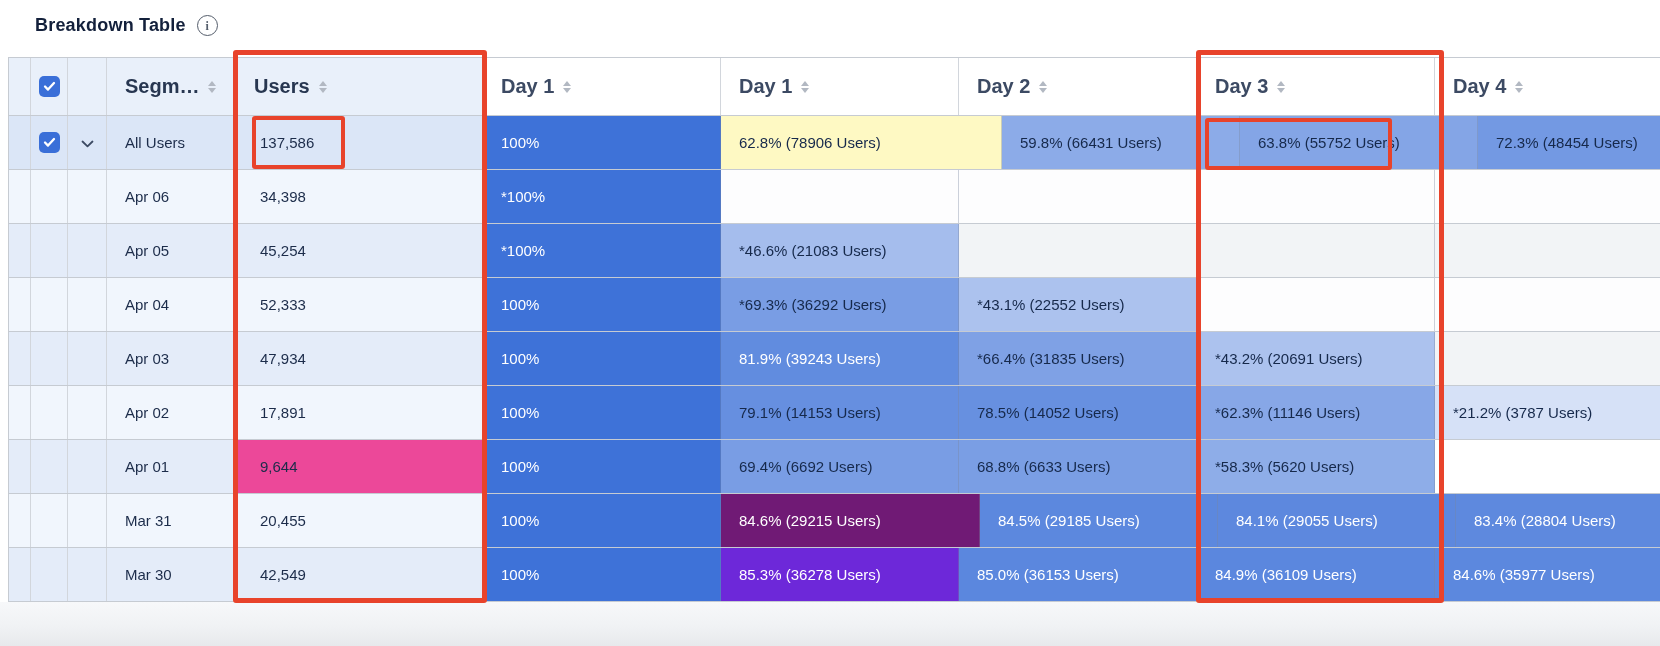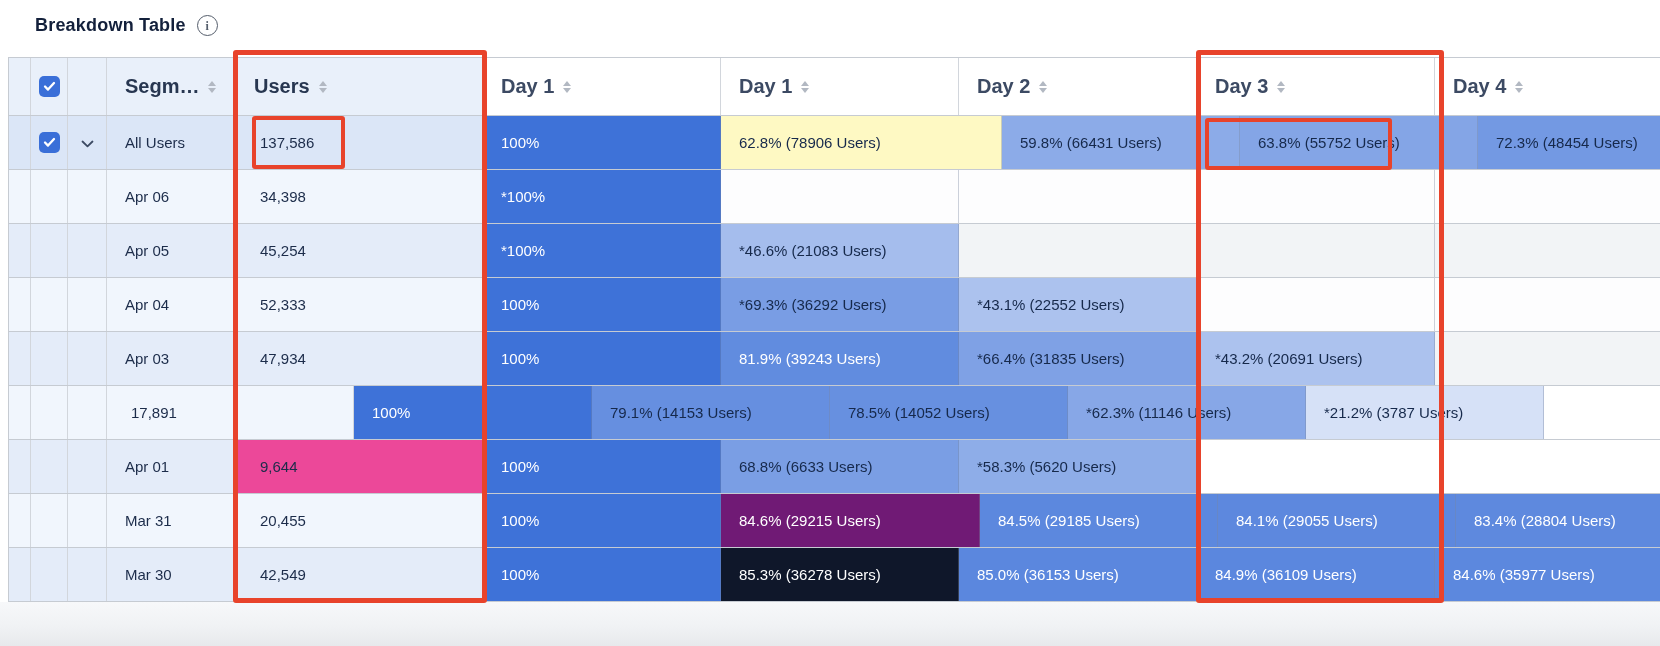--- a/index.html
+++ b/index.html
@@ -180,34 +180,36 @@
       <div class="cell day-cell" style="width: 238px; background: rgb(62, 114, 216); color: rgb(255, 255, 255);">100%</div>
       <div class="cell day-cell" style="width: 238px; background: rgb(97, 140, 223); color: rgb(255, 255, 255);">81.9% (39243 Users)</div>
       <div class="cell day-cell" style="width: 238px; background: rgb(127, 161, 229); color: rgb(22, 41, 75);">*66.4% (31835 Users)</div>
       <div class="cell day-cell" style="width: 238px; background: rgb(172, 194, 238); color: rgb(22, 41, 75);">*43.2% (20691 Users)</div>
       <div class="cell day-cell" style="width: 238px; background: rgb(242, 244, 246);"></div>
     </div>
     <div class="row">
       <div class="cell" style="width: 22px; background: rgb(241, 246, 253);"></div>
       <div class="cell center" style="width: 37px; background: rgb(241, 246, 253);"></div>
       <div class="cell center chev" style="width: 39px; background: rgb(241, 246, 253);"></div>
+      <div class="cell" style="width: 129px; background: rgb(241, 246, 253);">Apr 02</div>
       <div class="cell" style="width: 247px; background: rgb(241, 246, 253); padding-left: 24px;">17,891</div>
       <div class="cell day-cell" style="width: 238px; background: rgb(62, 114, 216); color: rgb(255, 255, 255);">100%</div>
       <div class="cell day-cell" style="width: 238px; background: rgb(102, 143, 224); color: rgb(22, 41, 75);">79.1% (14153 Users)</div>
       <div class="cell day-cell" style="width: 238px; background: rgb(103, 144, 224); color: rgb(22, 41, 75);">78.5% (14052 Users)</div>
       <div class="cell day-cell" style="width: 238px; background: rgb(135, 167, 231); color: rgb(22, 41, 75);">*62.3% (11146 Users)</div>
       <div class="cell day-cell" style="width: 238px; background: rgb(214, 225, 247); color: rgb(22, 41, 75);">*21.2% (3787 Users)</div>
     </div>
     <div class="row">
       <div class="cell" style="width: 22px; background: rgb(228, 236, 249);"></div>
       <div class="cell center" style="width: 37px; background: rgb(228, 236, 249);"></div>
       <div class="cell center chev" style="width: 39px; background: rgb(228, 236, 249);"></div>
       <div class="cell" style="width: 129px; background: rgb(228, 236, 249);">Apr 01</div>
       <div class="cell" style="width: 247px; background: #ec4899; padding-left: 24px;">9,644</div>
       <div class="cell day-cell" style="width: 238px; background: rgb(62, 114, 216); color: rgb(255, 255, 255);">100%</div>
+      <div class="cell day-cell" style="width: 238px; background: rgb(121, 157, 228); color: rgb(22, 41, 75);">69.4% (6692 Users)</div>
       <div class="cell day-cell" style="width: 238px; background: rgb(122, 158, 228); color: rgb(22, 41, 75);">68.8% (6633 Users)</div>
       <div class="cell day-cell" style="width: 238px; background: rgb(142, 173, 232); color: rgb(22, 41, 75);">*58.3% (5620 Users)</div>
     </div>
     <div class="row">
       <div class="cell" style="width: 22px; background: rgb(241, 246, 253);"></div>
       <div class="cell center" style="width: 37px; background: rgb(241, 246, 253);"></div>
       <div class="cell center chev" style="width: 39px; background: rgb(241, 246, 253);"></div>
       <div class="cell" style="width: 129px; background: rgb(241, 246, 253);">Mar 31</div>
       <div class="cell" style="width: 247px; background: rgb(241, 246, 253); padding-left: 24px;">20,455</div>
       <div class="cell day-cell" style="width: 238px; background: rgb(62, 114, 216); color: rgb(255, 255, 255);">100%</div>
@@ -216,21 +218,21 @@
       <div class="cell day-cell" style="width: 238px; background: rgb(93, 136, 222); color: rgb(255, 255, 255);">84.1% (29055 Users)</div>
       <div class="cell day-cell" style="width: 238px; background: rgb(94, 137, 222); color: rgb(255, 255, 255);">83.4% (28804 Users)</div>
     </div>
     <div class="row">
       <div class="cell" style="width: 22px; background: rgb(228, 236, 249);"></div>
       <div class="cell center" style="width: 37px; background: rgb(228, 236, 249);"></div>
       <div class="cell center chev" style="width: 39px; background: rgb(228, 236, 249);"></div>
       <div class="cell" style="width: 129px; background: rgb(228, 236, 249);">Mar 30</div>
       <div class="cell" style="width: 247px; background: rgb(228, 236, 249); padding-left: 24px;">42,549</div>
       <div class="cell day-cell" style="width: 238px; background: rgb(62, 114, 216); color: rgb(255, 255, 255);">100%</div>
-      <div class="cell day-cell" style="width: 238px; background: #0f172a; color: rgb(255, 255, 255);">85.3% (36278 Users)</div>
+      <div class="cell day-cell" style="width: 238px; background: #6d28d9; color: rgb(255, 255, 255);">85.3% (36278 Users)</div>
       <div class="cell day-cell" style="width: 238px; background: rgb(91, 135, 222); color: rgb(255, 255, 255);">85.0% (36153 Users)</div>
       <div class="cell day-cell" style="width: 238px; background: rgb(91, 135, 222); color: rgb(255, 255, 255);">84.9% (36109 Users)</div>
       <div class="cell day-cell" style="width: 238px; background: rgb(92, 136, 222); color: rgb(255, 255, 255);">84.6% (35977 Users)</div>
     </div>
   </div>
 
 <div class="ann col" style="left:233px;top:50px;width:254px;height:553px"></div>
 <div class="ann val" style="left:252px;top:116px;width:93px;height:53px"></div>
 <div class="ann col" style="left:1196px;top:50px;width:248px;height:553px"></div>
 <div class="ann val" style="left:1205px;top:118px;width:187px;height:52px"></div>

